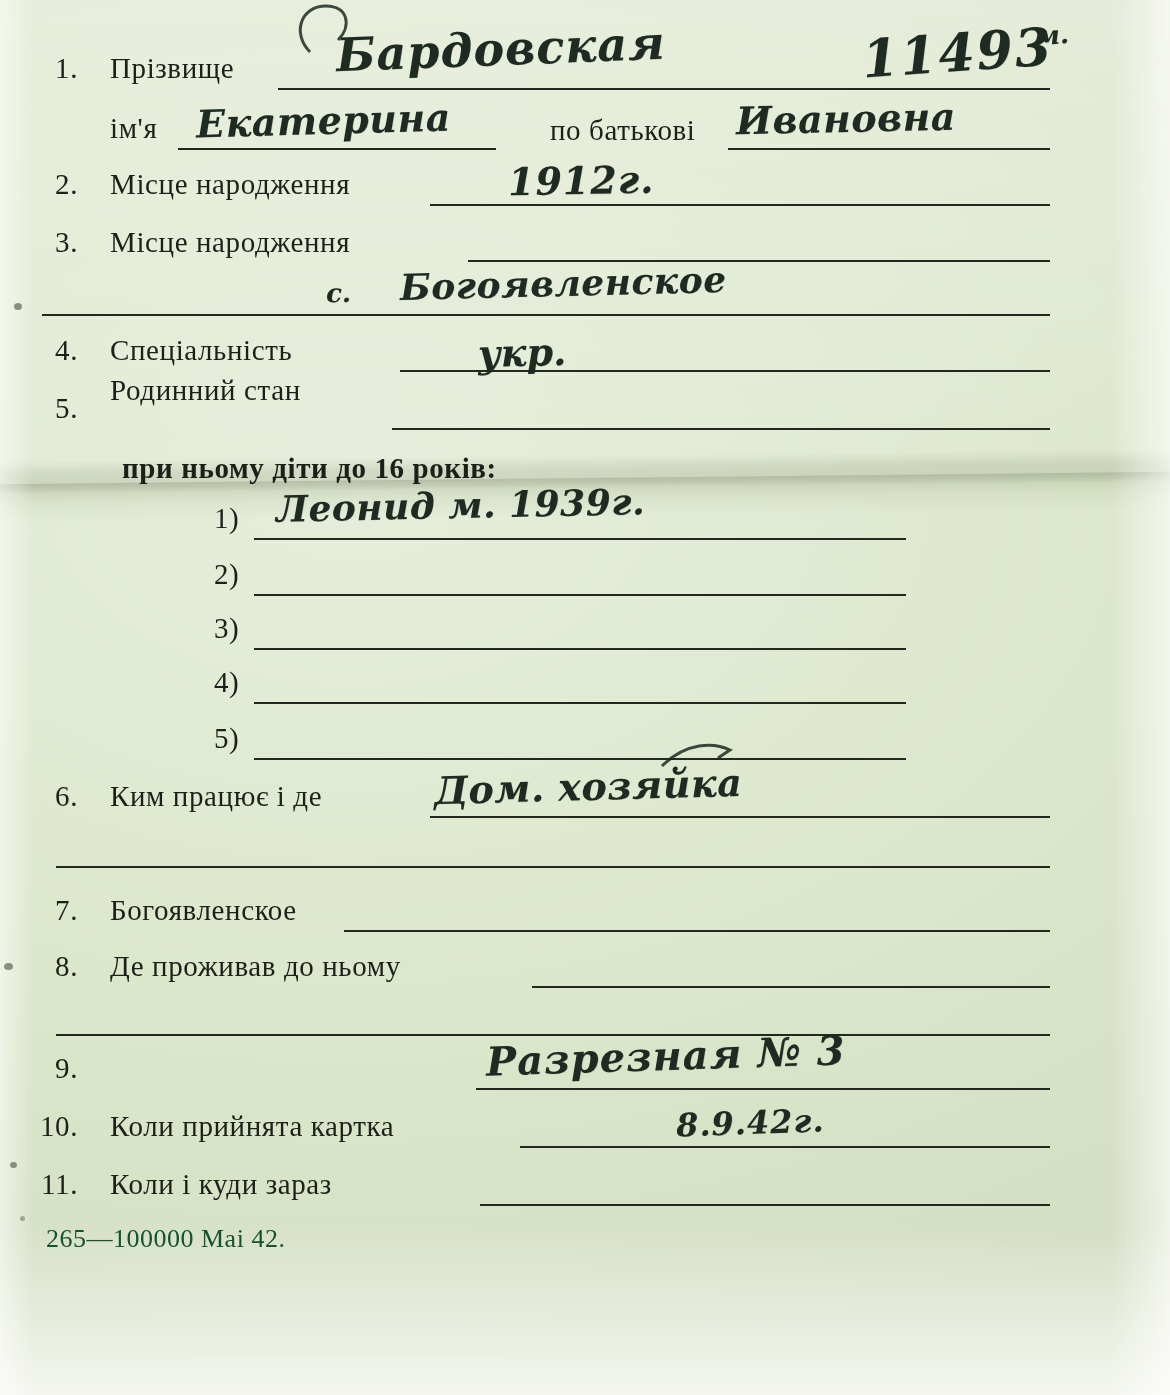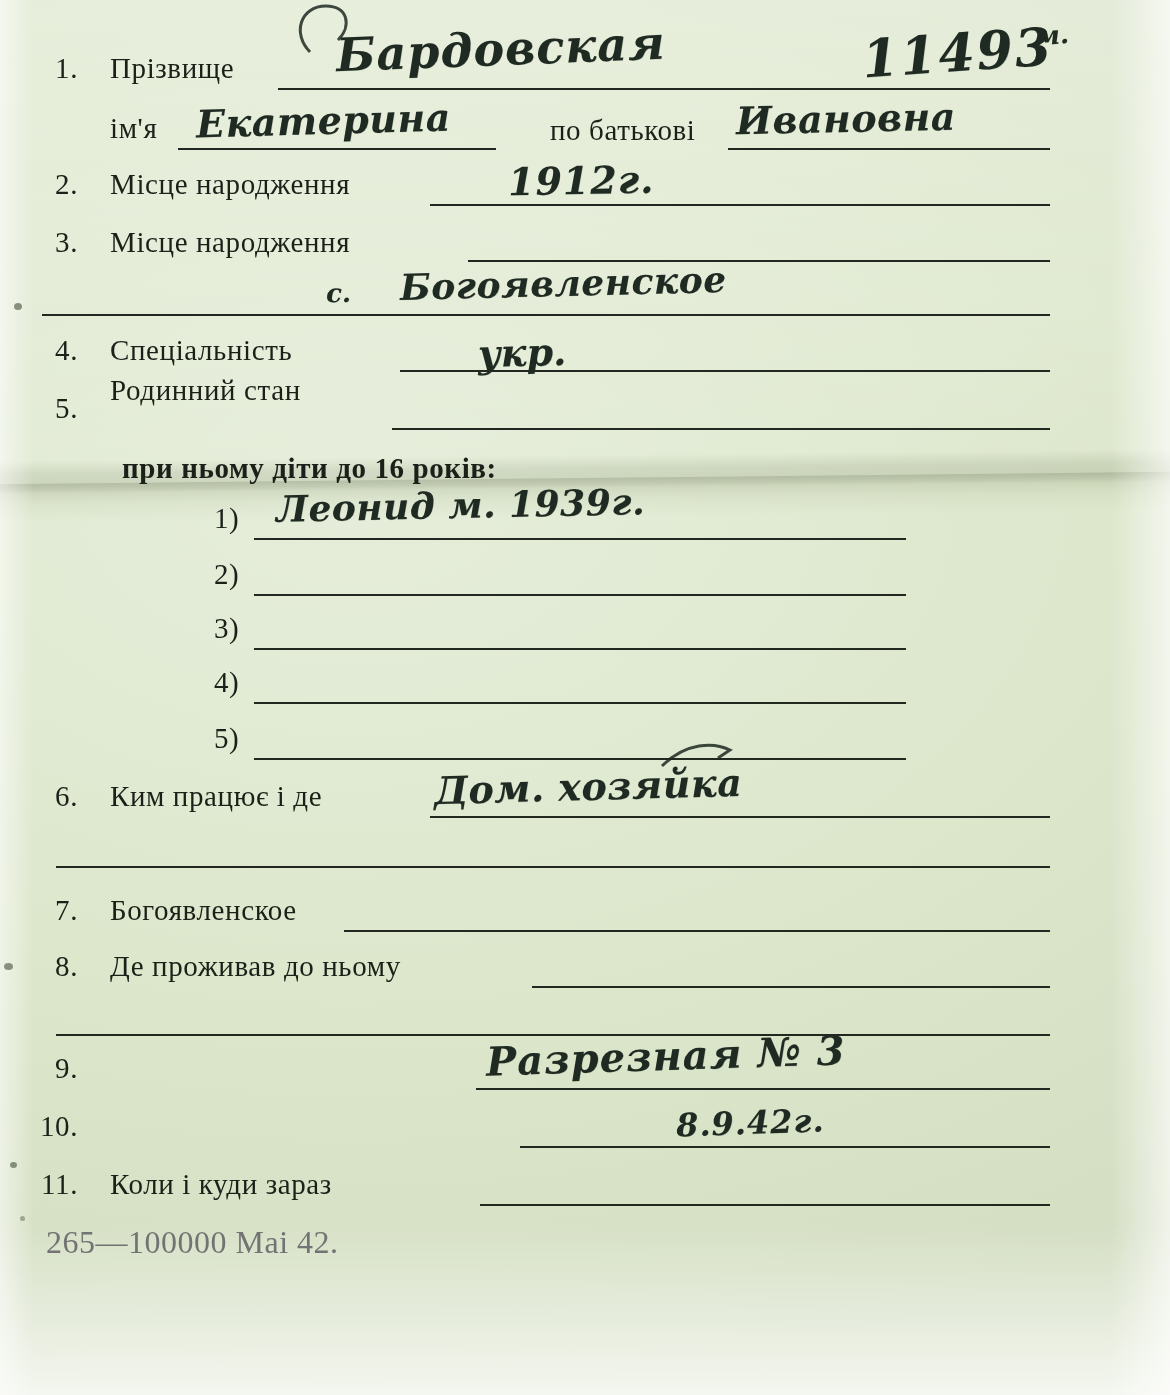--- a/index.html
+++ b/index.html
@@ -108,22 +108,22 @@
   .h-child     { font-size: 36px; letter-spacing: 0.5px; transform: rotate(-1.2deg); }
   .h-work      { font-size: 38px; letter-spacing: 0.5px; transform: rotate(-1.6deg); }
   .h-addr      { font-size: 40px; letter-spacing: 1px; transform: rotate(-1.8deg); }
   .h-accept    { font-size: 32px; letter-spacing: 1px; transform: rotate(-2deg); }
   .h-number    { font-size: 52px; letter-spacing: 2px; transform: rotate(-4deg); font-weight: 700; }
   .h-number-suf{ font-size: 26px; transform: rotate(-4deg); font-weight: 600; }
 
   .footer {
     position: absolute;
     font-family: "Liberation Serif", serif;
-    font-size: 32px;
-    color: #737373;
+    font-size: 26px;
+    color: #14532d;
     letter-spacing: 0.5px;
   }
   .squiggle { position: absolute; opacity: 0.85; }
 </style>
 </head>
 <body>
 
 <div id="page">
 
   <div class="paper-base"></div>
@@ -221,20 +221,21 @@
   <div class="ptext" style="left:110px; top:950px;">Де проживав до ньому</div>
   <div class="rule" style="left:532px; top:986px; width:518px;"></div>
   <div class="rule" style="left:56px; top:1034px; width:994px;"></div>
   <div class="hand h-nat" style="left:560px; top:950px;"></div>
 
   <div class="ptext num" style="left:40px; top:1052px; width:38px;">9.</div>
   <div class="rule" style="left:476px; top:1088px; width:574px;"></div>
   <div class="hand h-addr" style="left:486px; top:1032px;">Разрезная № 3</div>
 
   <div class="ptext num" style="left:30px; top:1110px; width:48px;">10.</div>
+  <div class="ptext" style="left:110px; top:1110px;">Коли прийнята картка</div>
   <div class="rule" style="left:520px; top:1146px; width:530px;"></div>
   <div class="hand h-accept" style="left:676px; top:1104px;">8.9.42г.</div>
 
   <div class="ptext num" style="left:30px; top:1168px; width:48px;">11.</div>
   <div class="ptext" style="left:110px; top:1168px;">Коли і куди зараз</div>
   <div class="rule" style="left:480px; top:1204px; width:570px;"></div>
   <div class="hand h-nat" style="left:520px; top:1168px;"></div>
 
   <div class="footer" style="left:46px; top:1224px;">265—100000 Mai 42.</div>
 

